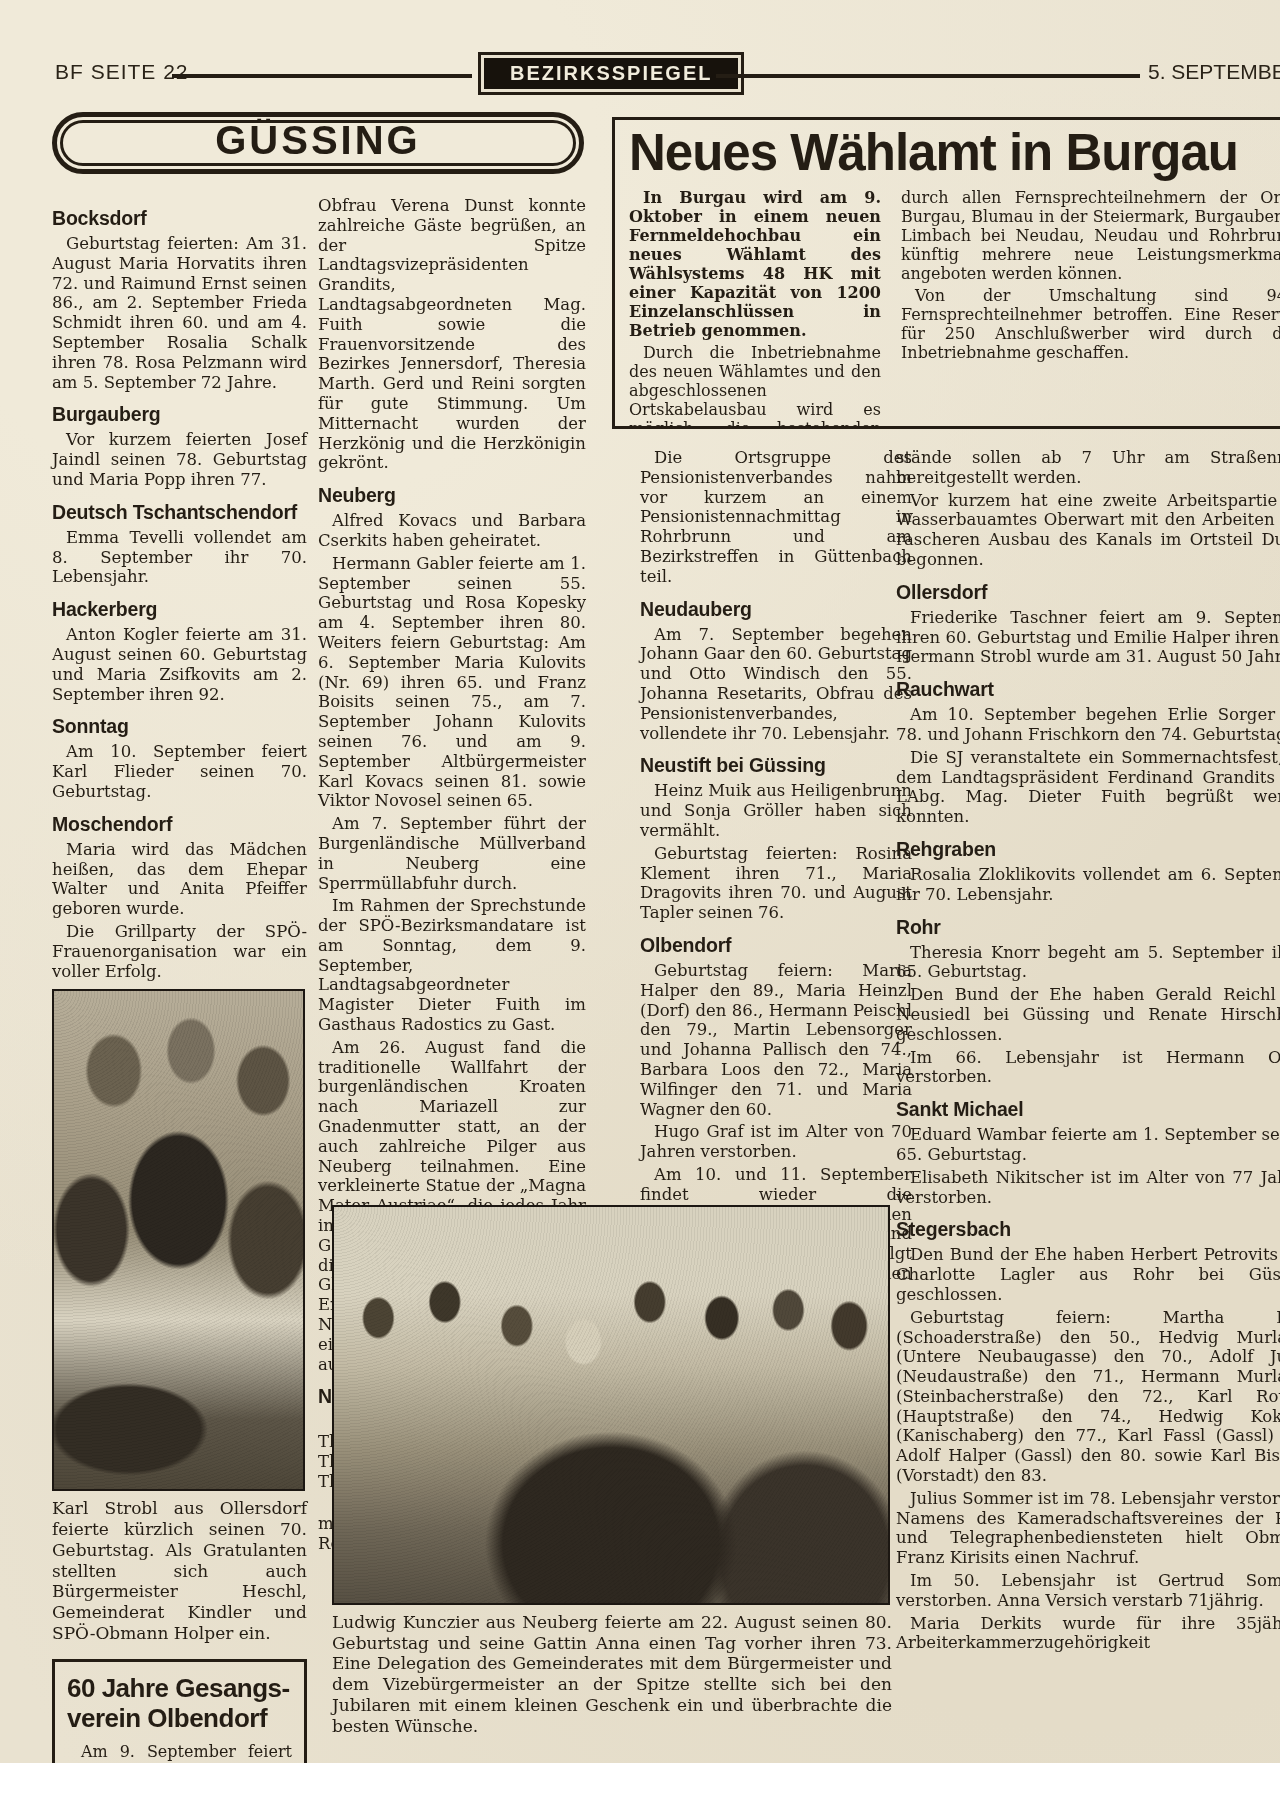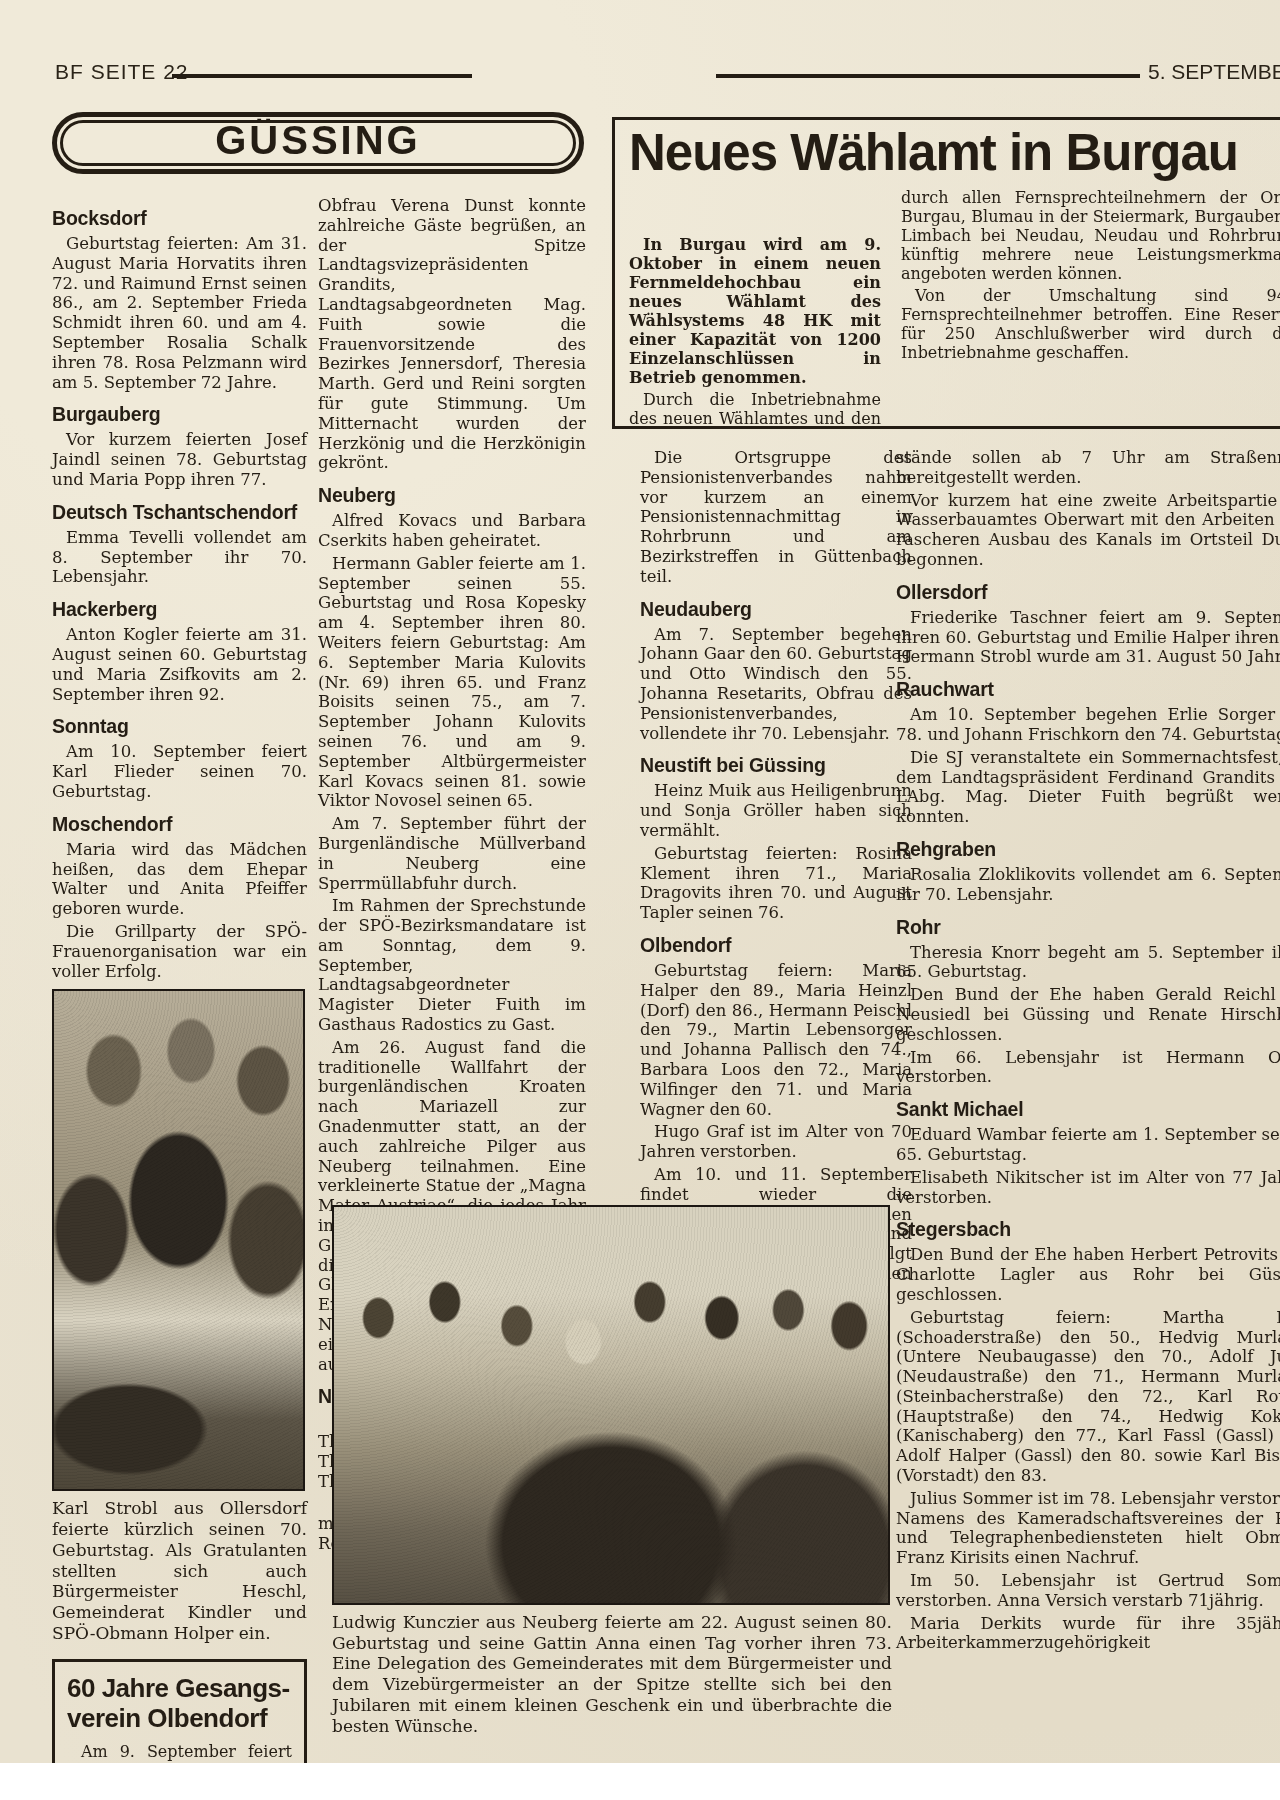--- a/index.html
+++ b/index.html
@@ -44,21 +44,21 @@
         text-align:justify;margin:0 0 3px 0;text-indent:14px;}
   .para.b{font-weight:bold;}
   .para.flush{text-indent:0;}
 
   
   .burgau{position:absolute;left:612px;top:117px;width:702px;height:312px;
           border:3px solid #241d14;box-sizing:border-box;padding:4px 14px;overflow:hidden;}
   .headline{font-family:"Liberation Sans",sans-serif;font-weight:800;font-size:51px;
             line-height:1.05;white-space:nowrap;letter-spacing:-1px;margin:2px 0 8px 0;}
   .burgau-cols{display:flex;gap:20px;}
-  .bcol1{width:252px;margin-top:47px;} .bcol2{width:396px;}
+  .bcol1{width:252px;} .bcol2{width:396px;}
   .burgau .para{font-size:16px;line-height:1.19;}
 
   
   .photo{border:2px solid #1c1712;box-sizing:border-box;}
   .photo1{width:253px;height:502px;margin-top:8px;
     background:
       repeating-radial-gradient(circle at 1px 1px, #00000012 0 1px, transparent 1px 3px),
       radial-gradient(46px 60px at 24% 16%, #6b6250 0 55%, transparent 62%),
       radial-gradient(40px 54px at 55% 12%, #7a7160 0 55%, transparent 62%),
       radial-gradient(44px 58px at 84% 18%, #5d5444 0 55%, transparent 62%),
@@ -94,20 +94,23 @@
 
   [data-interactable="false"]{cursor:default;}
 </style>
 </head>
 <body>
 
 <div class="page" data-interactable="false">
 
   <div class="mh-left" data-interactable="false">BF SEITE 22</div>
   <div class="mh-rule left" data-interactable="false"></div>
+  <div class="bz-box" data-interactable="false">
+    <div class="bz-inner" data-interactable="false">BEZIRKSSPIEGEL</div>
+  </div>
   <div class="mh-rule right" data-interactable="false"></div>
   <div class="mh-date" data-interactable="false">5. SEPTEMBER 198</div>
 
   <div class="banner" data-interactable="false">
     <div class="banner-inner" data-interactable="false">
       <span class="banner-title" data-interactable="false">GÜSSING</span>
     </div>
   </div>
 
   <div class="burgau" data-interactable="false">

